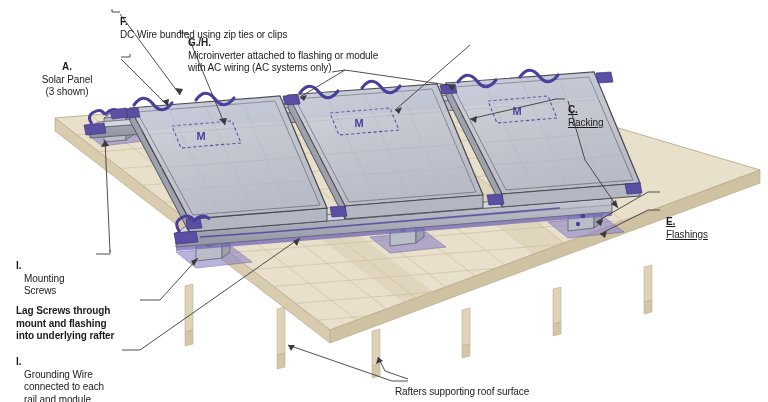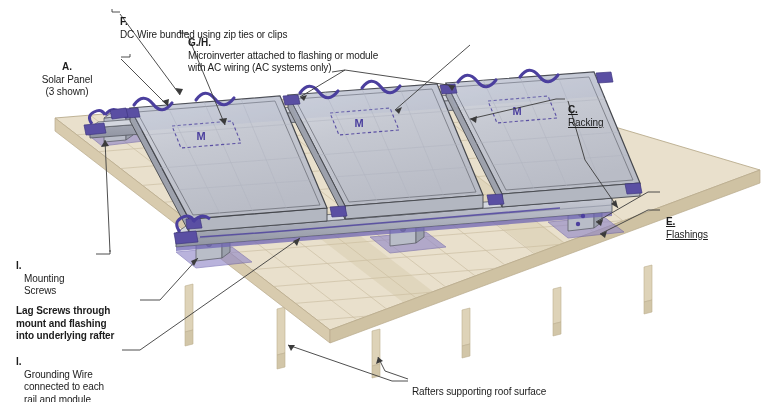--- a/index.html
+++ b/index.html
@@ -347,17 +347,17 @@
 into underlying rafter</span>
   </div>
 
   <div class="lbl" style="left:16px;top:344px;">
     <b>I.</b>
     <span style="margin-left:8px;display:inline-block;vertical-align:top;">Grounding Wire
 connected to each
 rail and module</span>
   </div>
 
-  <div class="lbl" style="left:412px;top:374px;">
+  <div class="lbl" style="left:395px;top:374px;">
     <span>Rafters supporting roof surface</span>
   </div>
 
 </div>
 
 </body></html>

